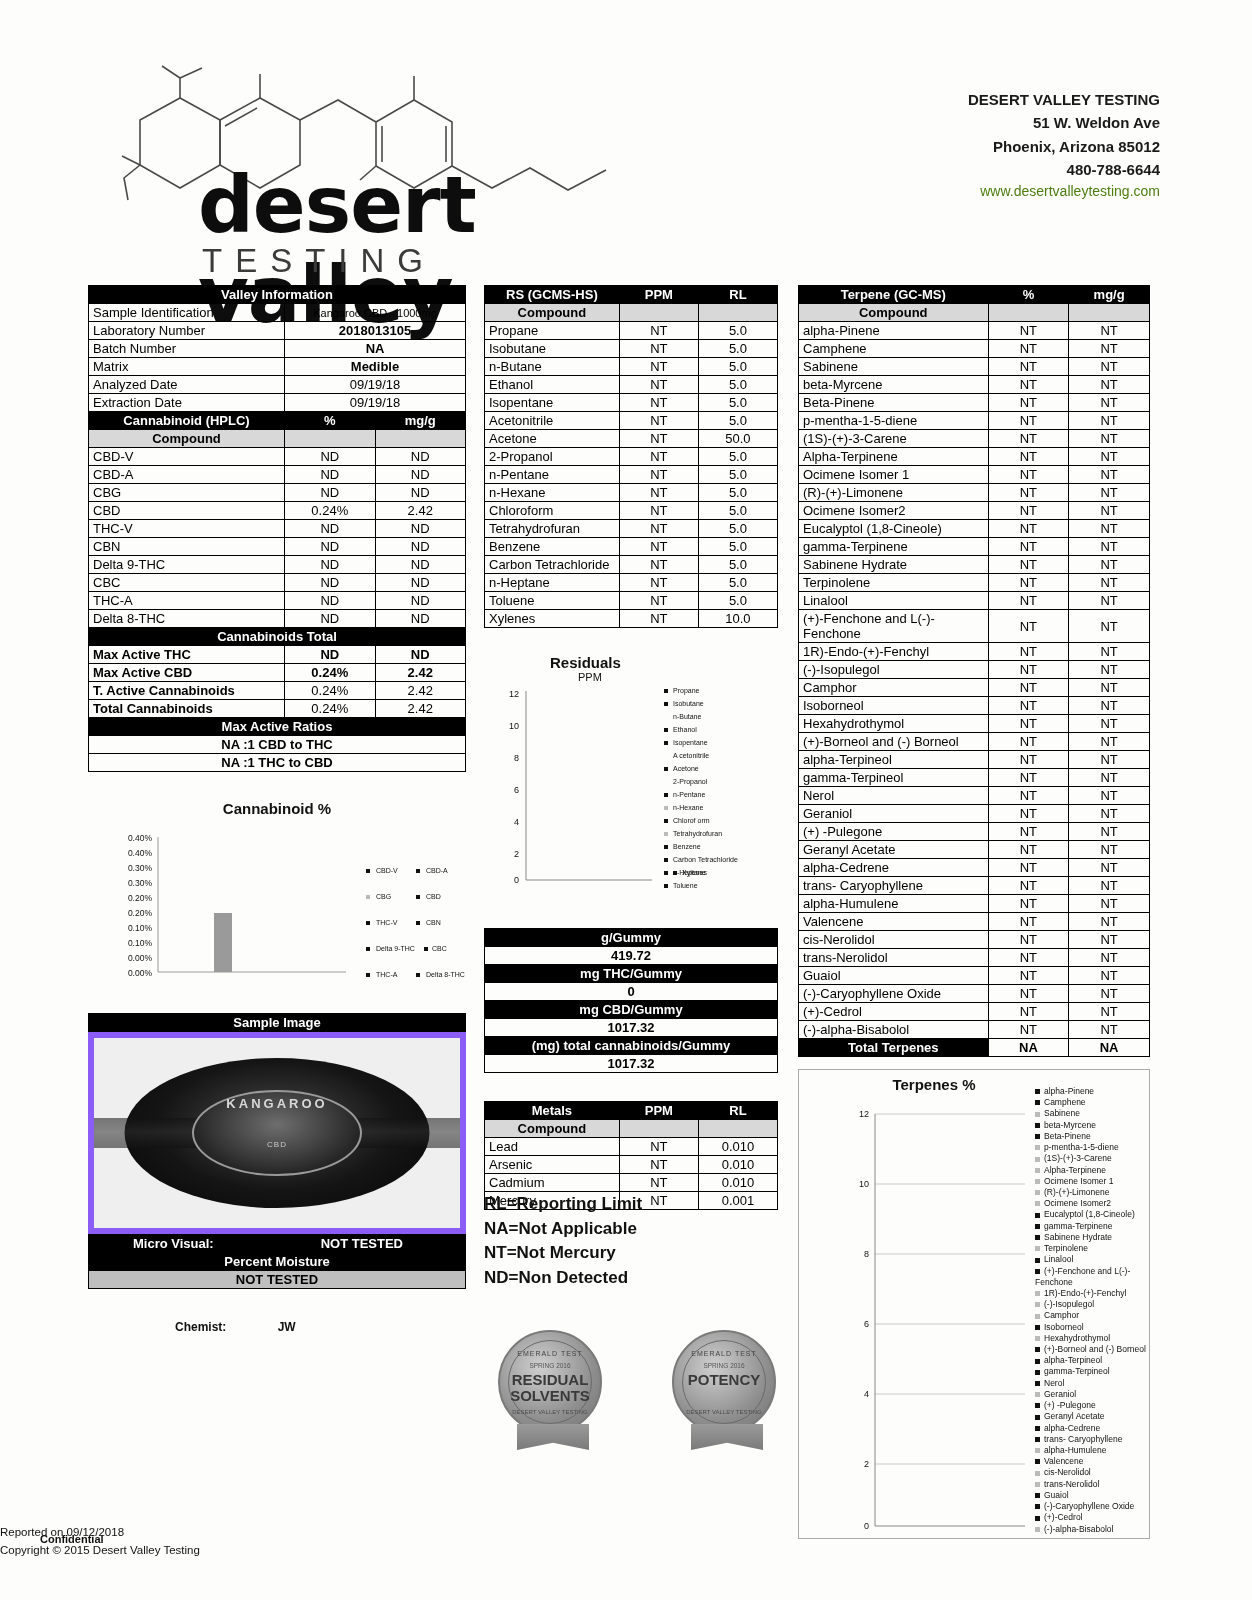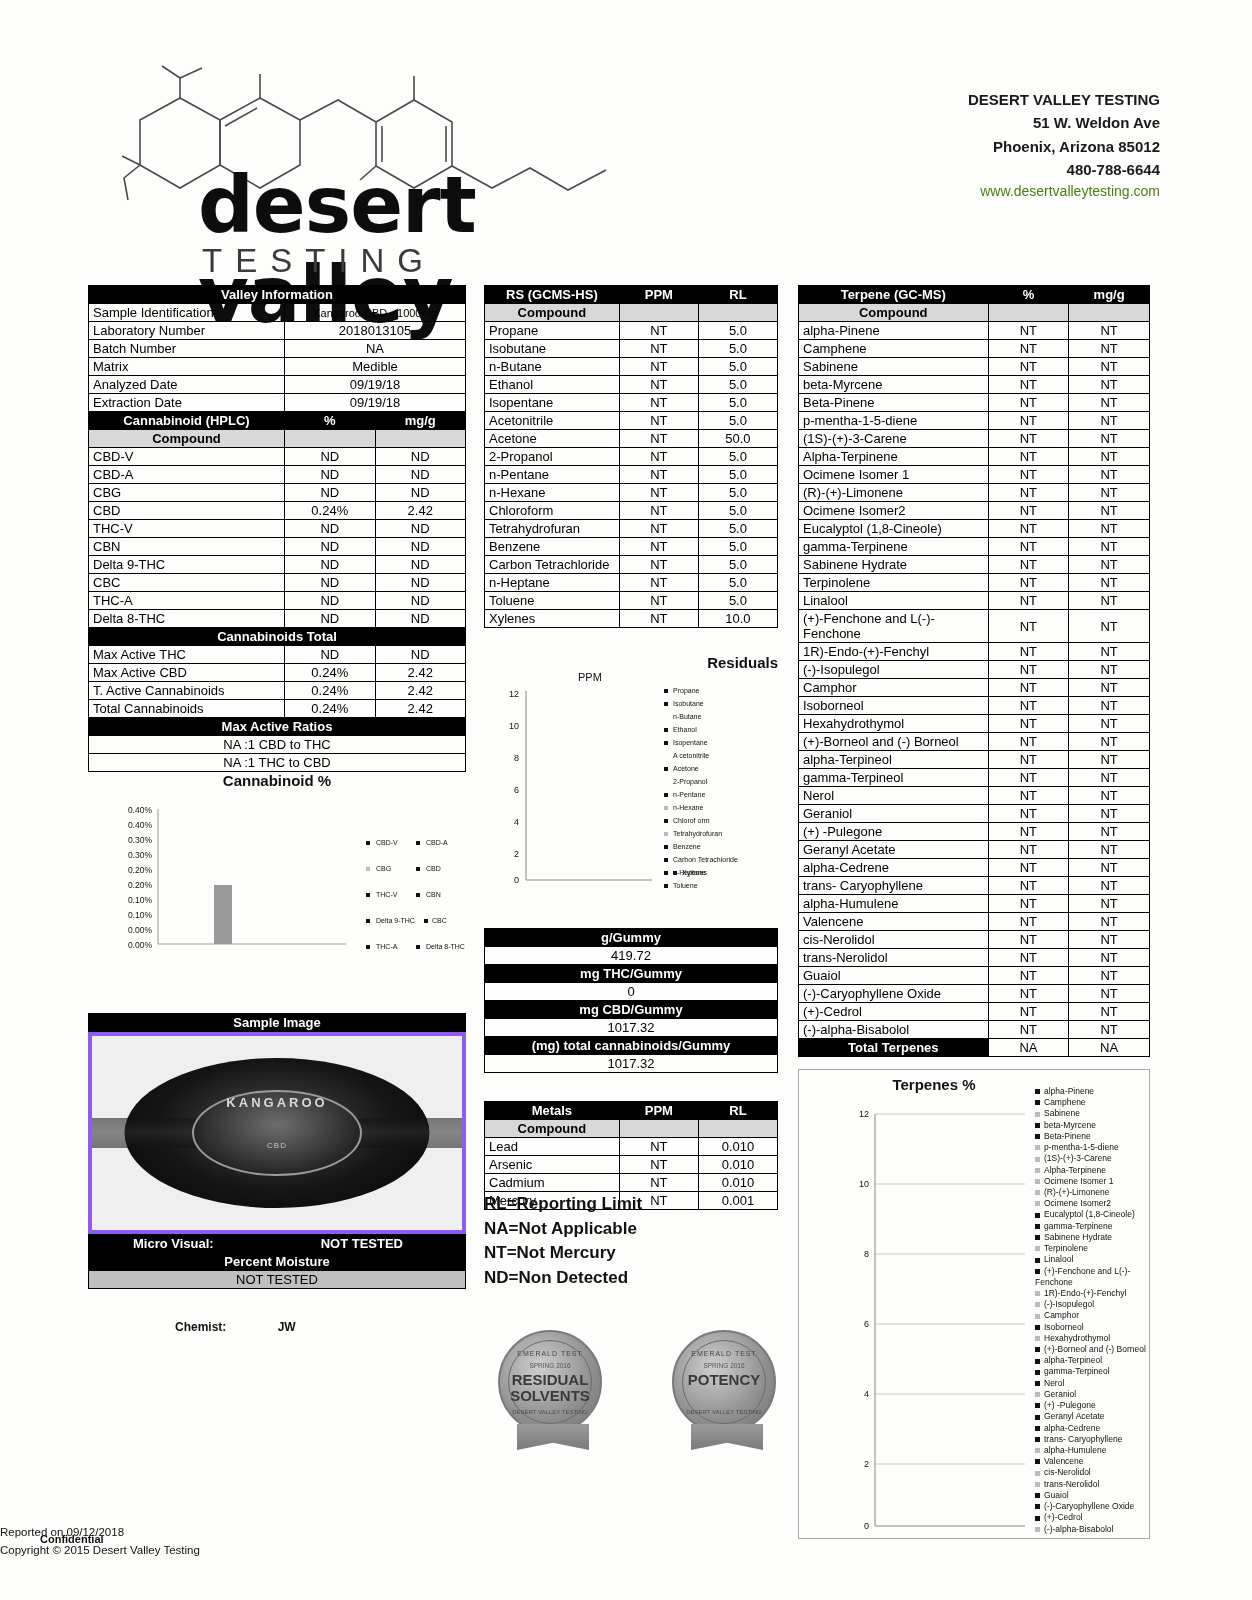--- a/index.html
+++ b/index.html
@@ -36,38 +36,38 @@
 
   
   table.t { border-collapse:collapse; width:100%; }
   table.t td, table.t th {
     border:1px solid #000; padding:1px 4px;
     font-size:13px; color:#000; height:17px;
   }
   .hdr { background:#000; color:#fff !important; font-weight:bold; text-align:center; font-size:13.5px; }
   .sub { background:#d8d8d8; font-weight:bold; text-align:center; }
   .ctr { text-align:center; }
-  .b { font-weight:normal; }
+  .b { font-weight:bold; }
 
   
   .col-left  { position:absolute; left:88px; top:285px; width:378px; }
   .col-mid   { position:absolute; left:484px; top:285px; width:294px; }
   .col-right { position:absolute; left:798px; top:285px; width:352px; }
 
   
   .chartbox { position:relative; }
   .chart-title { text-align:center; font-weight:bold; font-size:15px; }
   .legend { font-size:8.5px; color:#111; line-height:1.32; }
   .legend .sw { display:inline-block; width:5px; height:5px; background:#111; margin-right:4px; vertical-align:middle;}
 
   
   .sample-img-box { position:absolute; left:88px; top:1013px; width:378px; }
   .photo {
     width:100%; height:202px; background:#efefef; position:relative; overflow:hidden;
-    border:4px solid #8b5cf6;
+    border:6px solid #8b5cf6;
   }
   .oval {
     position:absolute; left:50%; top:50%; transform:translate(-50%,-50%);
     width:305px; height:150px; border-radius:50%;
     background:radial-gradient(ellipse at 50% 45%, #4a4a4a 0%, #151515 55%, #050505 100%);
   }
   .oval-ring {
     position:absolute; left:50%; top:50%; transform:translate(-50%,-50%);
     width:170px; height:86px; border-radius:50%;
     border:2px solid #9a9a9a;
@@ -277,21 +277,21 @@
           </tr>
       <tr>
             <td class="ctr b" colspan="3">NA :1 CBD to THC</td>
           </tr>
       <tr>
             <td class="ctr b" colspan="3">NA :1 THC to CBD</td>
           </tr>
     </tbody>
       </table>
 
-    <div class="chartbox" style="height:190px">
+    <div class="chartbox" style="margin-top:28px;height:190px">
       <div class="chart-title">Cannabinoid %</div>
       <svg width="378" height="160" viewBox="0 0 378 160" style="margin-top:12px">
         <g font-size="8.5" fill="#111" font-family="Liberation Sans" text-anchor="end">
           <text x="64" y="12">0.40%</text>
           <text x="64" y="27">0.40%</text>
           <text x="64" y="42">0.30%</text>
           <text x="64" y="57">0.30%</text>
           <text x="64" y="72">0.20%</text>
           <text x="64" y="87">0.20%</text>
           <text x="64" y="102">0.10%</text>
@@ -459,21 +459,21 @@
           </tr>
       <tr>
             <td>Xylenes</td>
             <td class="ctr">NT</td>
             <td class="ctr">10.0</td>
           </tr>
     </tbody>
       </table>
 
     <div class="chartbox" style="margin-top:26px;height:240px">
-      <div class="chart-title" style="text-align:right;margin-left:66px">Residuals</div>
+      <div class="chart-title" style="text-align:left;margin-left:66px">Residuals</div>
       <div style="font-size:11px;margin-left:94px">PPM</div>
       <svg width="294" height="210" viewBox="0 0 294 210">
         <g font-size="9" fill="#111" font-family="Liberation Sans" text-anchor="end">
           <text x="35" y="14">12</text>
           <text x="35" y="46">10</text>
           <text x="35" y="78">8</text>
           <text x="35" y="110">6</text>
           <text x="35" y="142">4</text>
           <text x="35" y="174">2</text>
           <text x="35" y="200">0</text>

